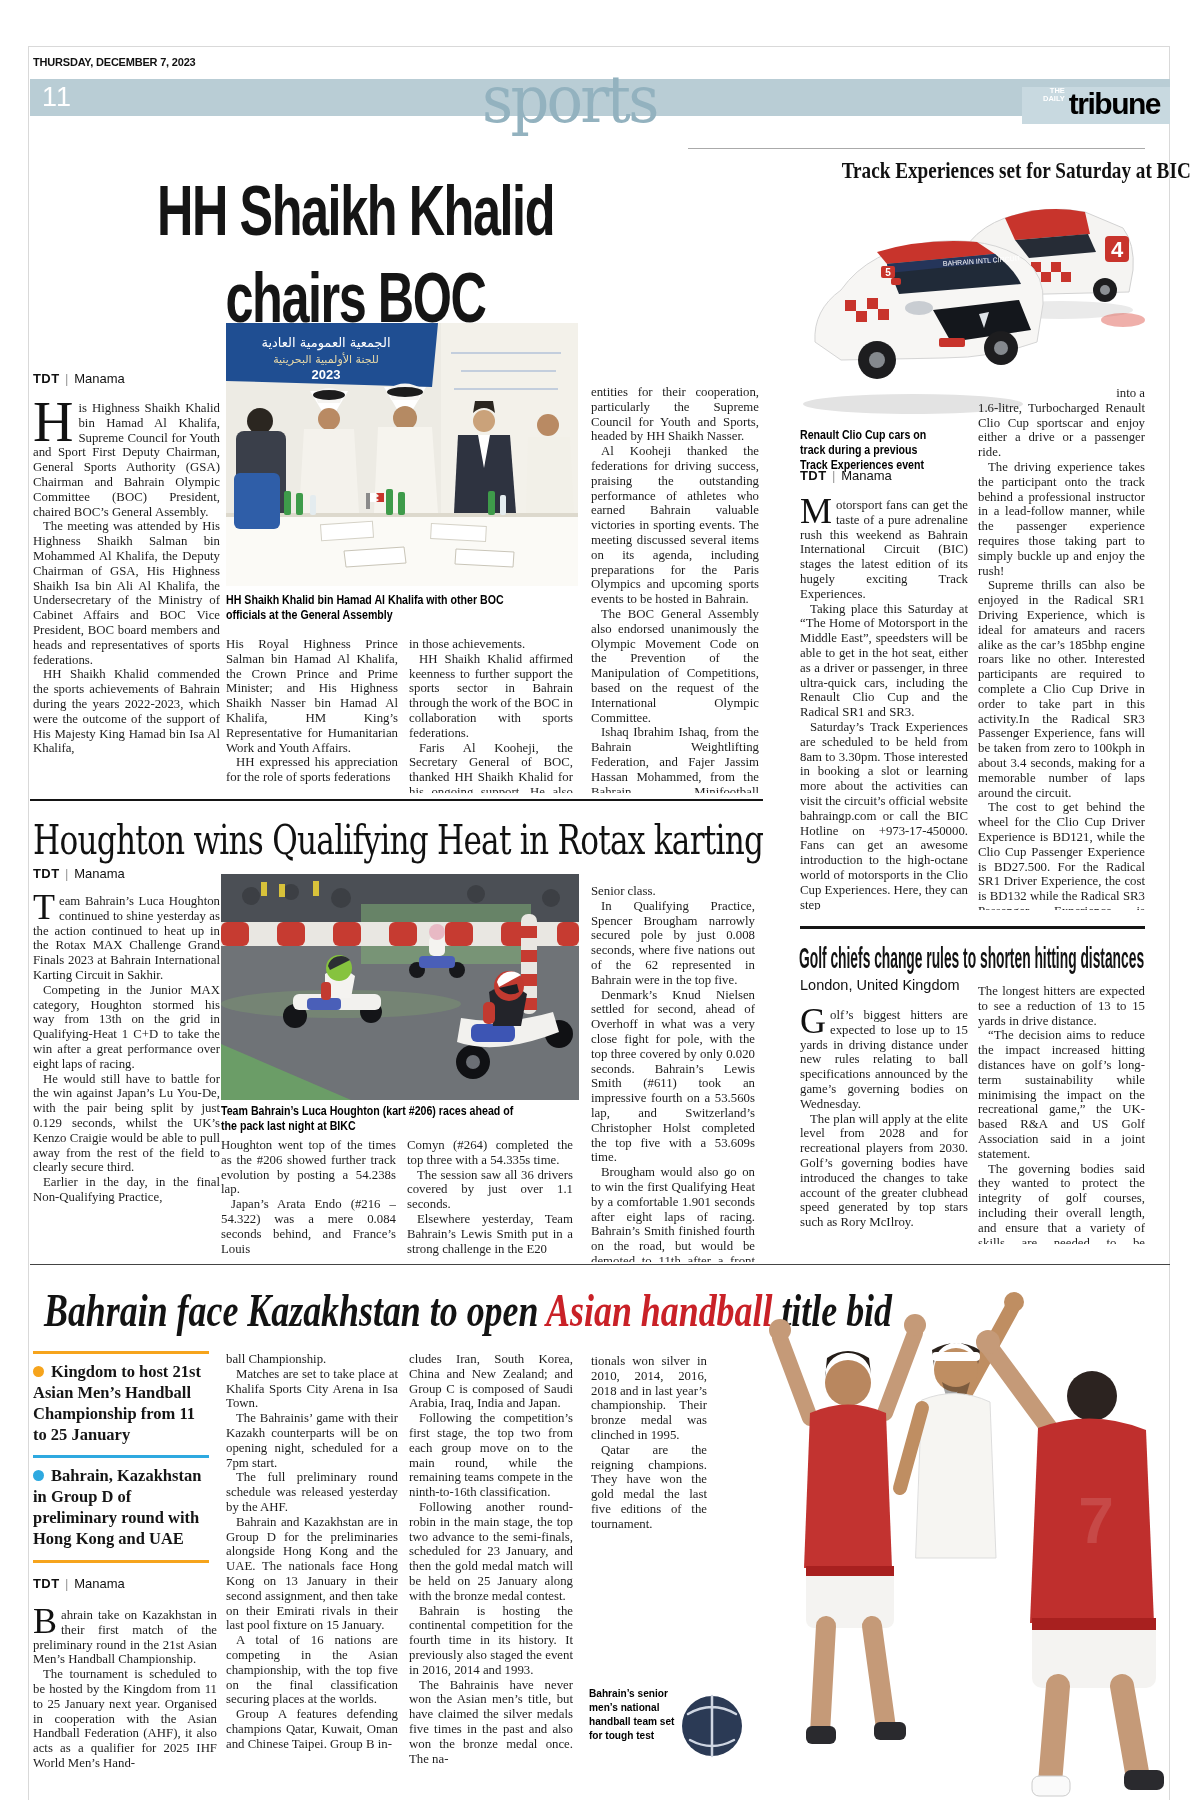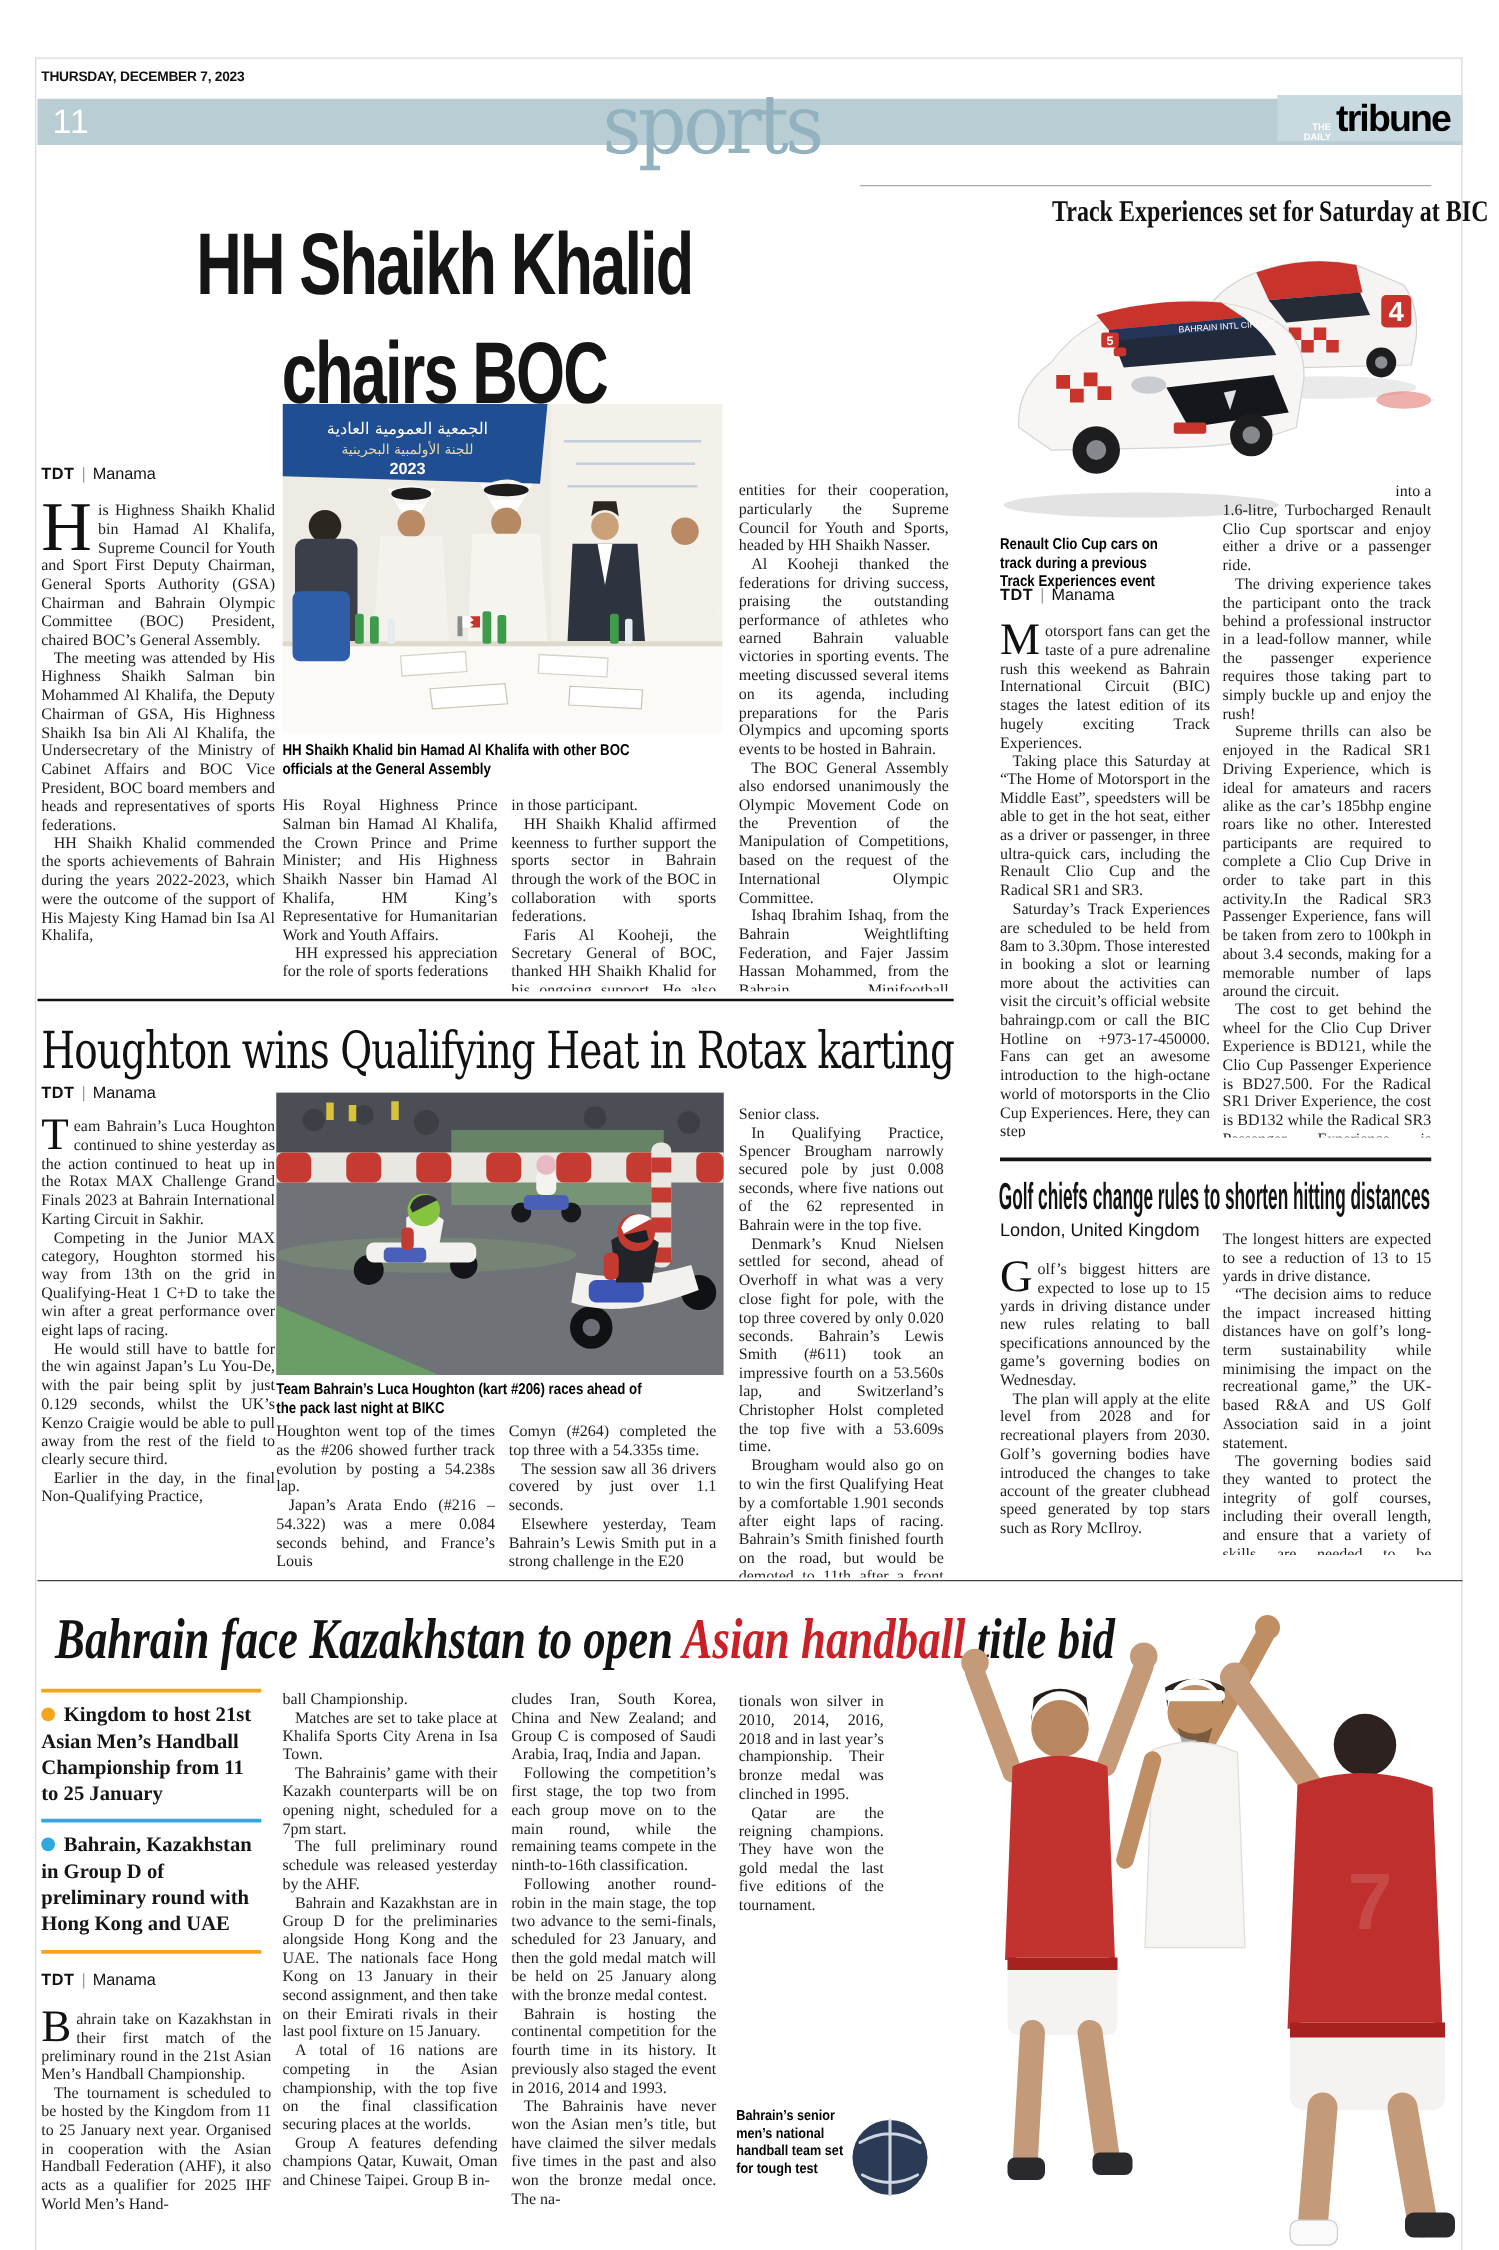--- a/index.html
+++ b/index.html
@@ -44,22 +44,22 @@
           transform:scaleX(.78);transform-origin:0 0}
   .hl-handball .red{color:#c92127}
   
   .date{position:absolute;left:33px;top:56px;font-family:"Liberation Sans",sans-serif;
         font-weight:bold;font-size:11px;letter-spacing:-.2px;color:#111}
   .band{position:absolute;left:30px;top:79px;width:1140px;height:37px;background:#b9cdd5}
   .pagenum{position:absolute;left:42px;top:82px;font-family:"Liberation Sans",sans-serif;
         font-size:27px;color:#fff;letter-spacing:1px}
   .sports{position:absolute;left:482px;top:61px;font-family:"DejaVu Serif",serif;
         font-size:66px;color:#93b2bf;letter-spacing:-3px;transform:scaleX(.92);transform-origin:0 0}
-  .logo{position:absolute;left:1022px;top:76px;width:148px;height:37px;background:#c8d9e0;
-        display:flex;align-items:flex-end;justify-content:flex-end;padding-right:10px;box-sizing:border-box;gap:4px}
+  .logo{position:absolute;left:1022px;top:87px;width:148px;height:37px;background:#c8d9e0;
+        display:flex;align-items:flex-start;justify-content:flex-end;padding-right:10px;box-sizing:border-box;gap:4px}
   .logo .stack{font-family:"Liberation Sans",sans-serif;font-weight:bold;font-size:7.5px;
         line-height:7.5px;color:#fff;text-align:right}
   .logo .title{font-family:"Liberation Sans",sans-serif;font-weight:bold;font-size:30px;
         letter-spacing:-1.5px;color:#000000}
   
   .byline-bold{position:absolute;font-family:"Liberation Sans",sans-serif;font-weight:normal;
         font-size:14.5px;color:#111}
   
   .hb-bullet{position:absolute;font-family:"Liberation Serif",serif;font-weight:bold;
         font-size:16.5px;line-height:21px;color:#151515;text-align:left}
@@ -171,21 +171,21 @@
 <div class="cap" style="left:226px;top:593px;width:352px">HH Shaikh Khalid bin Hamad Al Khalifa with other BOC officials at the General Assembly</div>
 
 <div class="body-col" style="left:226px;top:637px;width:172px;height:156px">
   <div>
       <p>His Royal Highness Prince Salman bin Hamad Al Khalifa, the Crown Prince and Prime Minister; and His Highness Shaikh Nasser bin Hamad Al Khalifa, HM King’s Representative for Humanitarian Work and Youth Affairs.</p>
       <p>HH expressed his appreciation for the role of sports federations</p>
     </div>
 </div>
 <div class="body-col" style="left:409px;top:637px;width:164px;height:156px">
   <div>
-      <p>in those participant.</p>
+      <p>in those achievements.</p>
       <p>HH Shaikh Khalid affirmed keenness to further support the sports sector in Bahrain through the work of the BOC in collaboration with sports federations.</p>
       <p>Faris Al Kooheji, the Secretary General of BOC, thanked HH Shaikh Khalid for his ongoing support. He also thanked all</p>
     </div>
 </div>
 <div class="body-col" style="left:591px;top:385px;width:168px;height:408px">
   <div>
       <p>entities for their cooperation, particularly the Supreme Council for Youth and Sports, headed by HH Shaikh Nasser.</p>
       <p>Al Kooheji thanked the federations for driving success, praising the outstanding performance of athletes who earned Bahrain valuable victories in sporting events. The meeting discussed several items on its agenda, including preparations for the Paris Olympics and upcoming sports events to be hosted in Bahrain.</p>
       <p>The BOC General Assembly also endorsed unanimously the Olympic Movement Code on the Prevention of the Manipulation of Competitions, based on the request of the International Olympic Committee.</p>
       <p>Ishaq Ibrahim Ishaq, from the Bahrain Weightlifting Federation, and Fajer Jassim Hassan Mohammed, from the Bahrain Minifootball Association, were elected unopposed as members of the BOC Board of Directors.</p>

